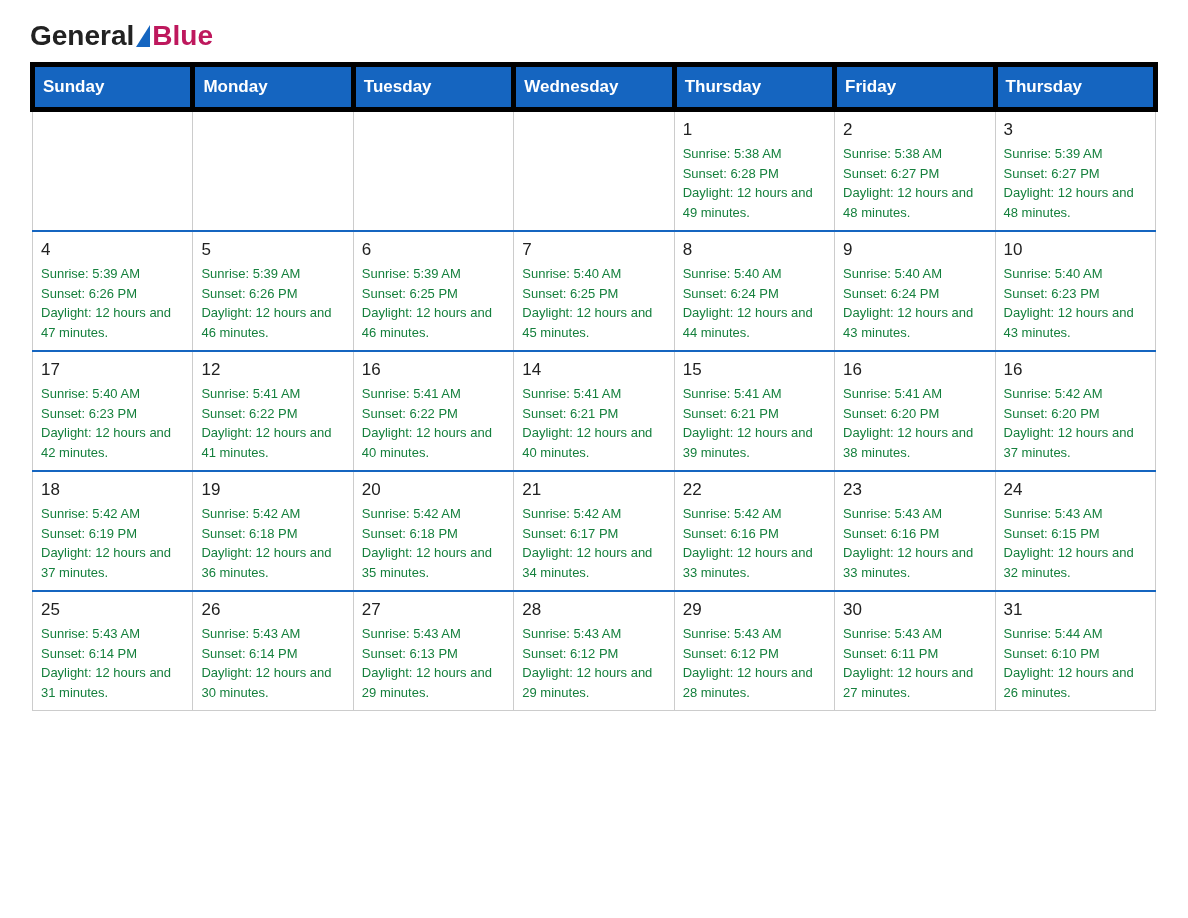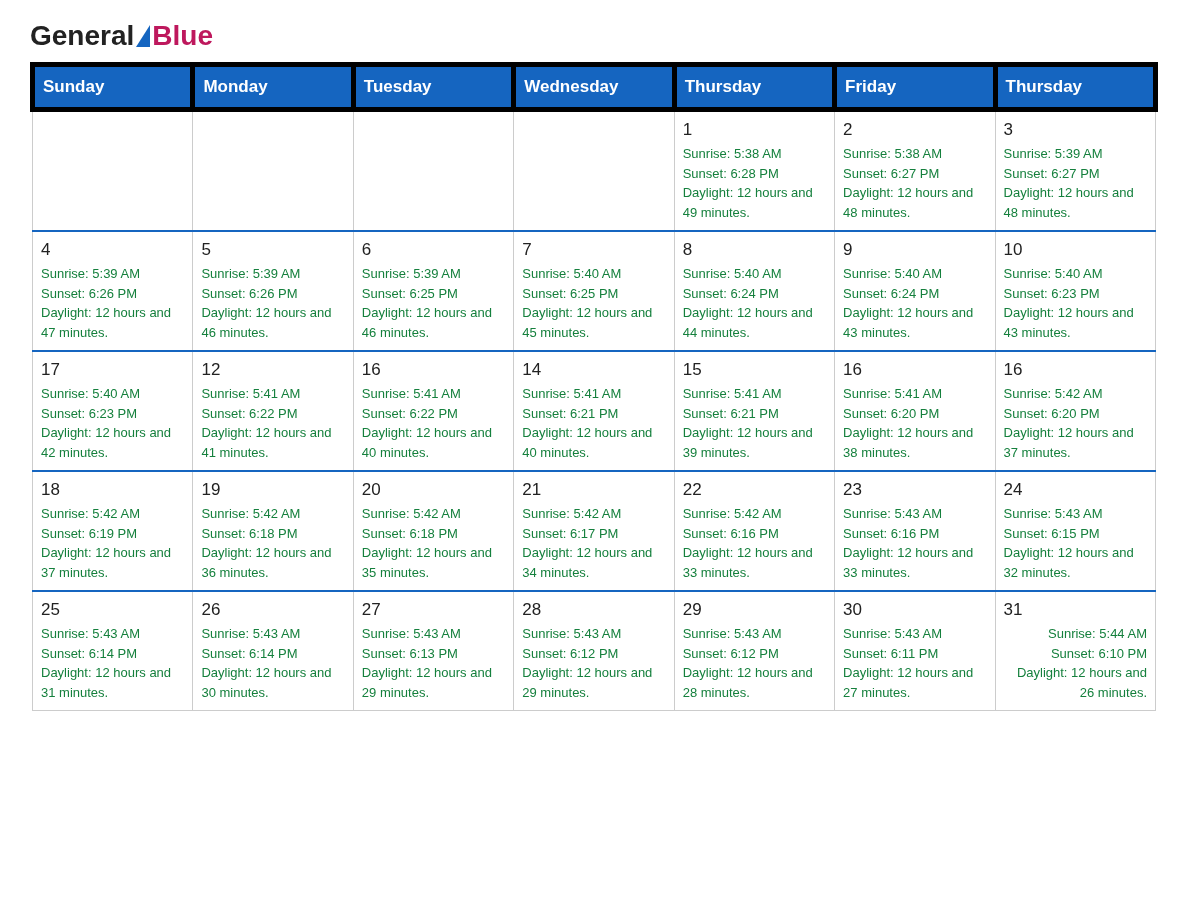--- a/index.html
+++ b/index.html
@@ -323,19 +323,19 @@
 Daylight: 12 hours and 28 minutes.</div>
         </td>
         <td>
           <span class="day-number">30</span>
           <div class="day-info" style="white-space: pre-line;">Sunrise: 5:43 AM
 Sunset: 6:11 PM
 Daylight: 12 hours and 27 minutes.</div>
         </td>
         <td>
           <span class="day-number">31</span>
-          <div class="day-info" style="white-space: pre-line; text-align: right;">Sunrise: 5:44 AM
+          <div class="day-info" style="white-space: pre-line;">Sunrise: 5:44 AM
 Sunset: 6:10 PM
 Daylight: 12 hours and 26 minutes.</div>
         </td>
       </tr>
     </tbody>
 </table>
 
 </body></html>

